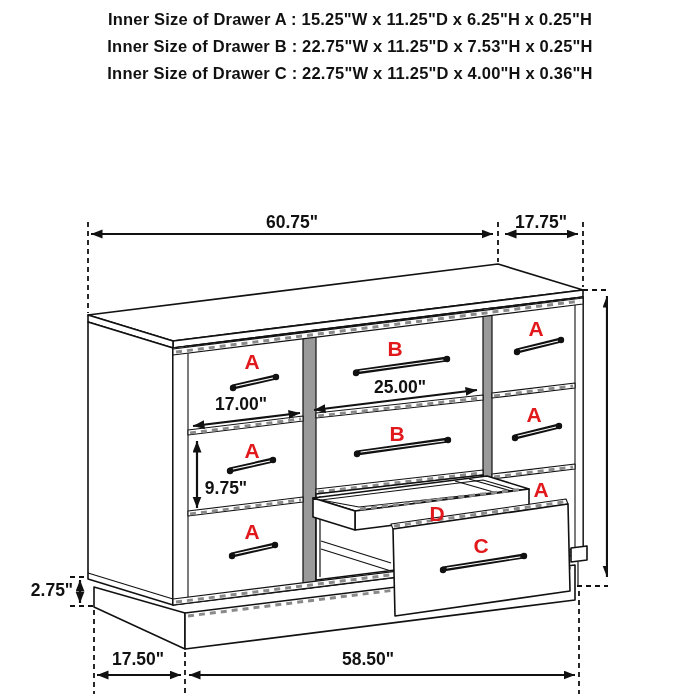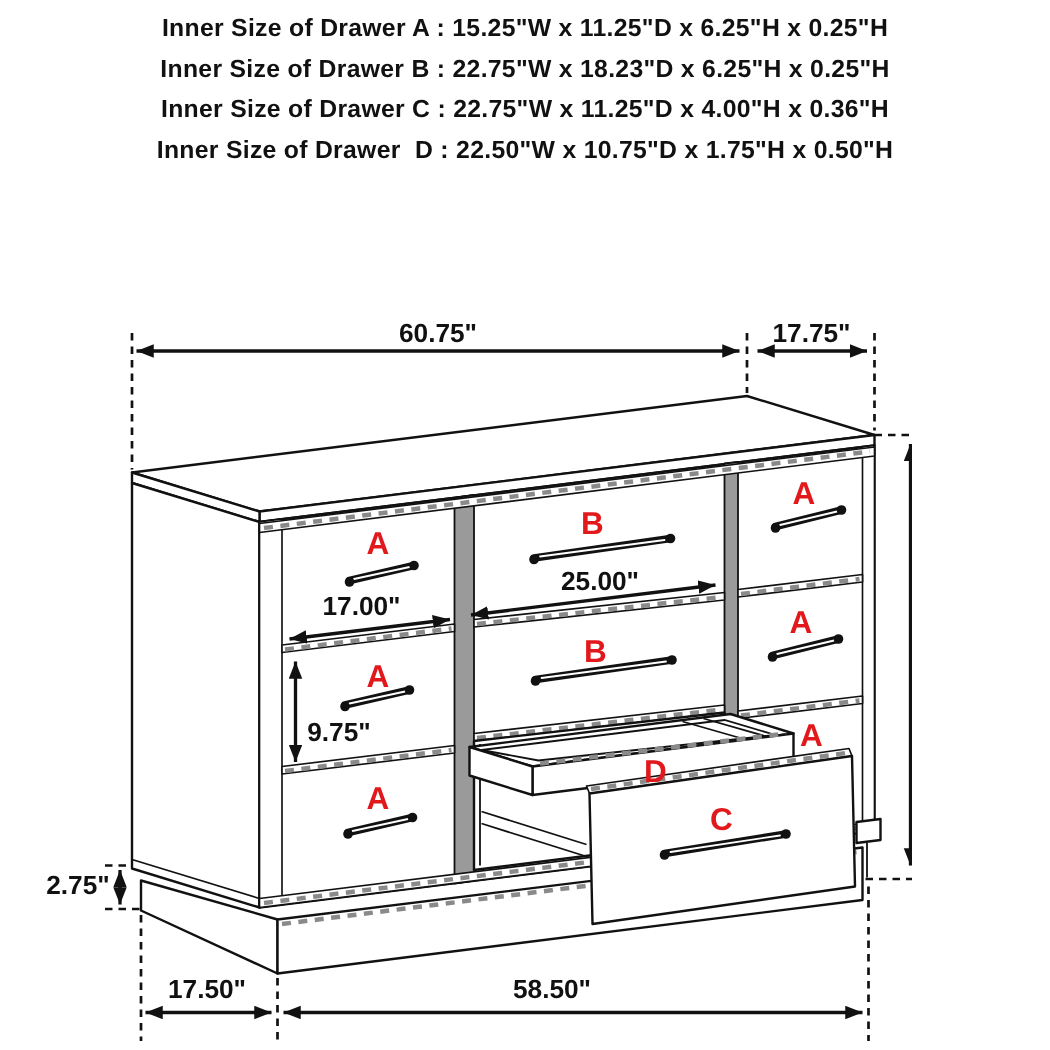--- a/index.html
+++ b/index.html
@@ -40,23 +40,22 @@
   .handle-hi  { stroke: #ffffff; stroke-width: 1.2; stroke-linecap: round; fill: none; }
   .handle-post { fill: #111111; }
 </style>
 </head>
 <body>
 
 <div class="stage">
 
   <div class="spec-header">
     <div class="spec-line">Inner Size of Drawer A : 15.25"W x 11.25"D x 6.25"H x 0.25"H</div>
-    <div class="spec-line">Inner Size of Drawer B : 22.75"W x 18.23"D x 6.25"H x 0.25"H</div>
+    <div class="spec-line">Inner Size of Drawer B : 22.75"W x 11.25"D x 7.53"H x 0.25"H</div>
     <div class="spec-line">Inner Size of Drawer C : 22.75"W x 11.25"D x 4.00"H x 0.36"H</div>
-    <div class="spec-line">Inner Size of Drawer  D : 22.50"W x 10.75"D x 1.75"H x 0.50"H</div>
   </div>
 
   <svg width="700" height="700" viewBox="0 0 700 700">
     <defs>
       <marker id="ah" markerWidth="13" markerHeight="11" refX="11.5" refY="4.5" orient="auto-start-reverse" markerUnits="userSpaceOnUse">
         <path d="M0,0 L11.5,4.5 L0,9 Z" fill="#111111"></path>
       </marker>
     </defs>
 
     <g>

